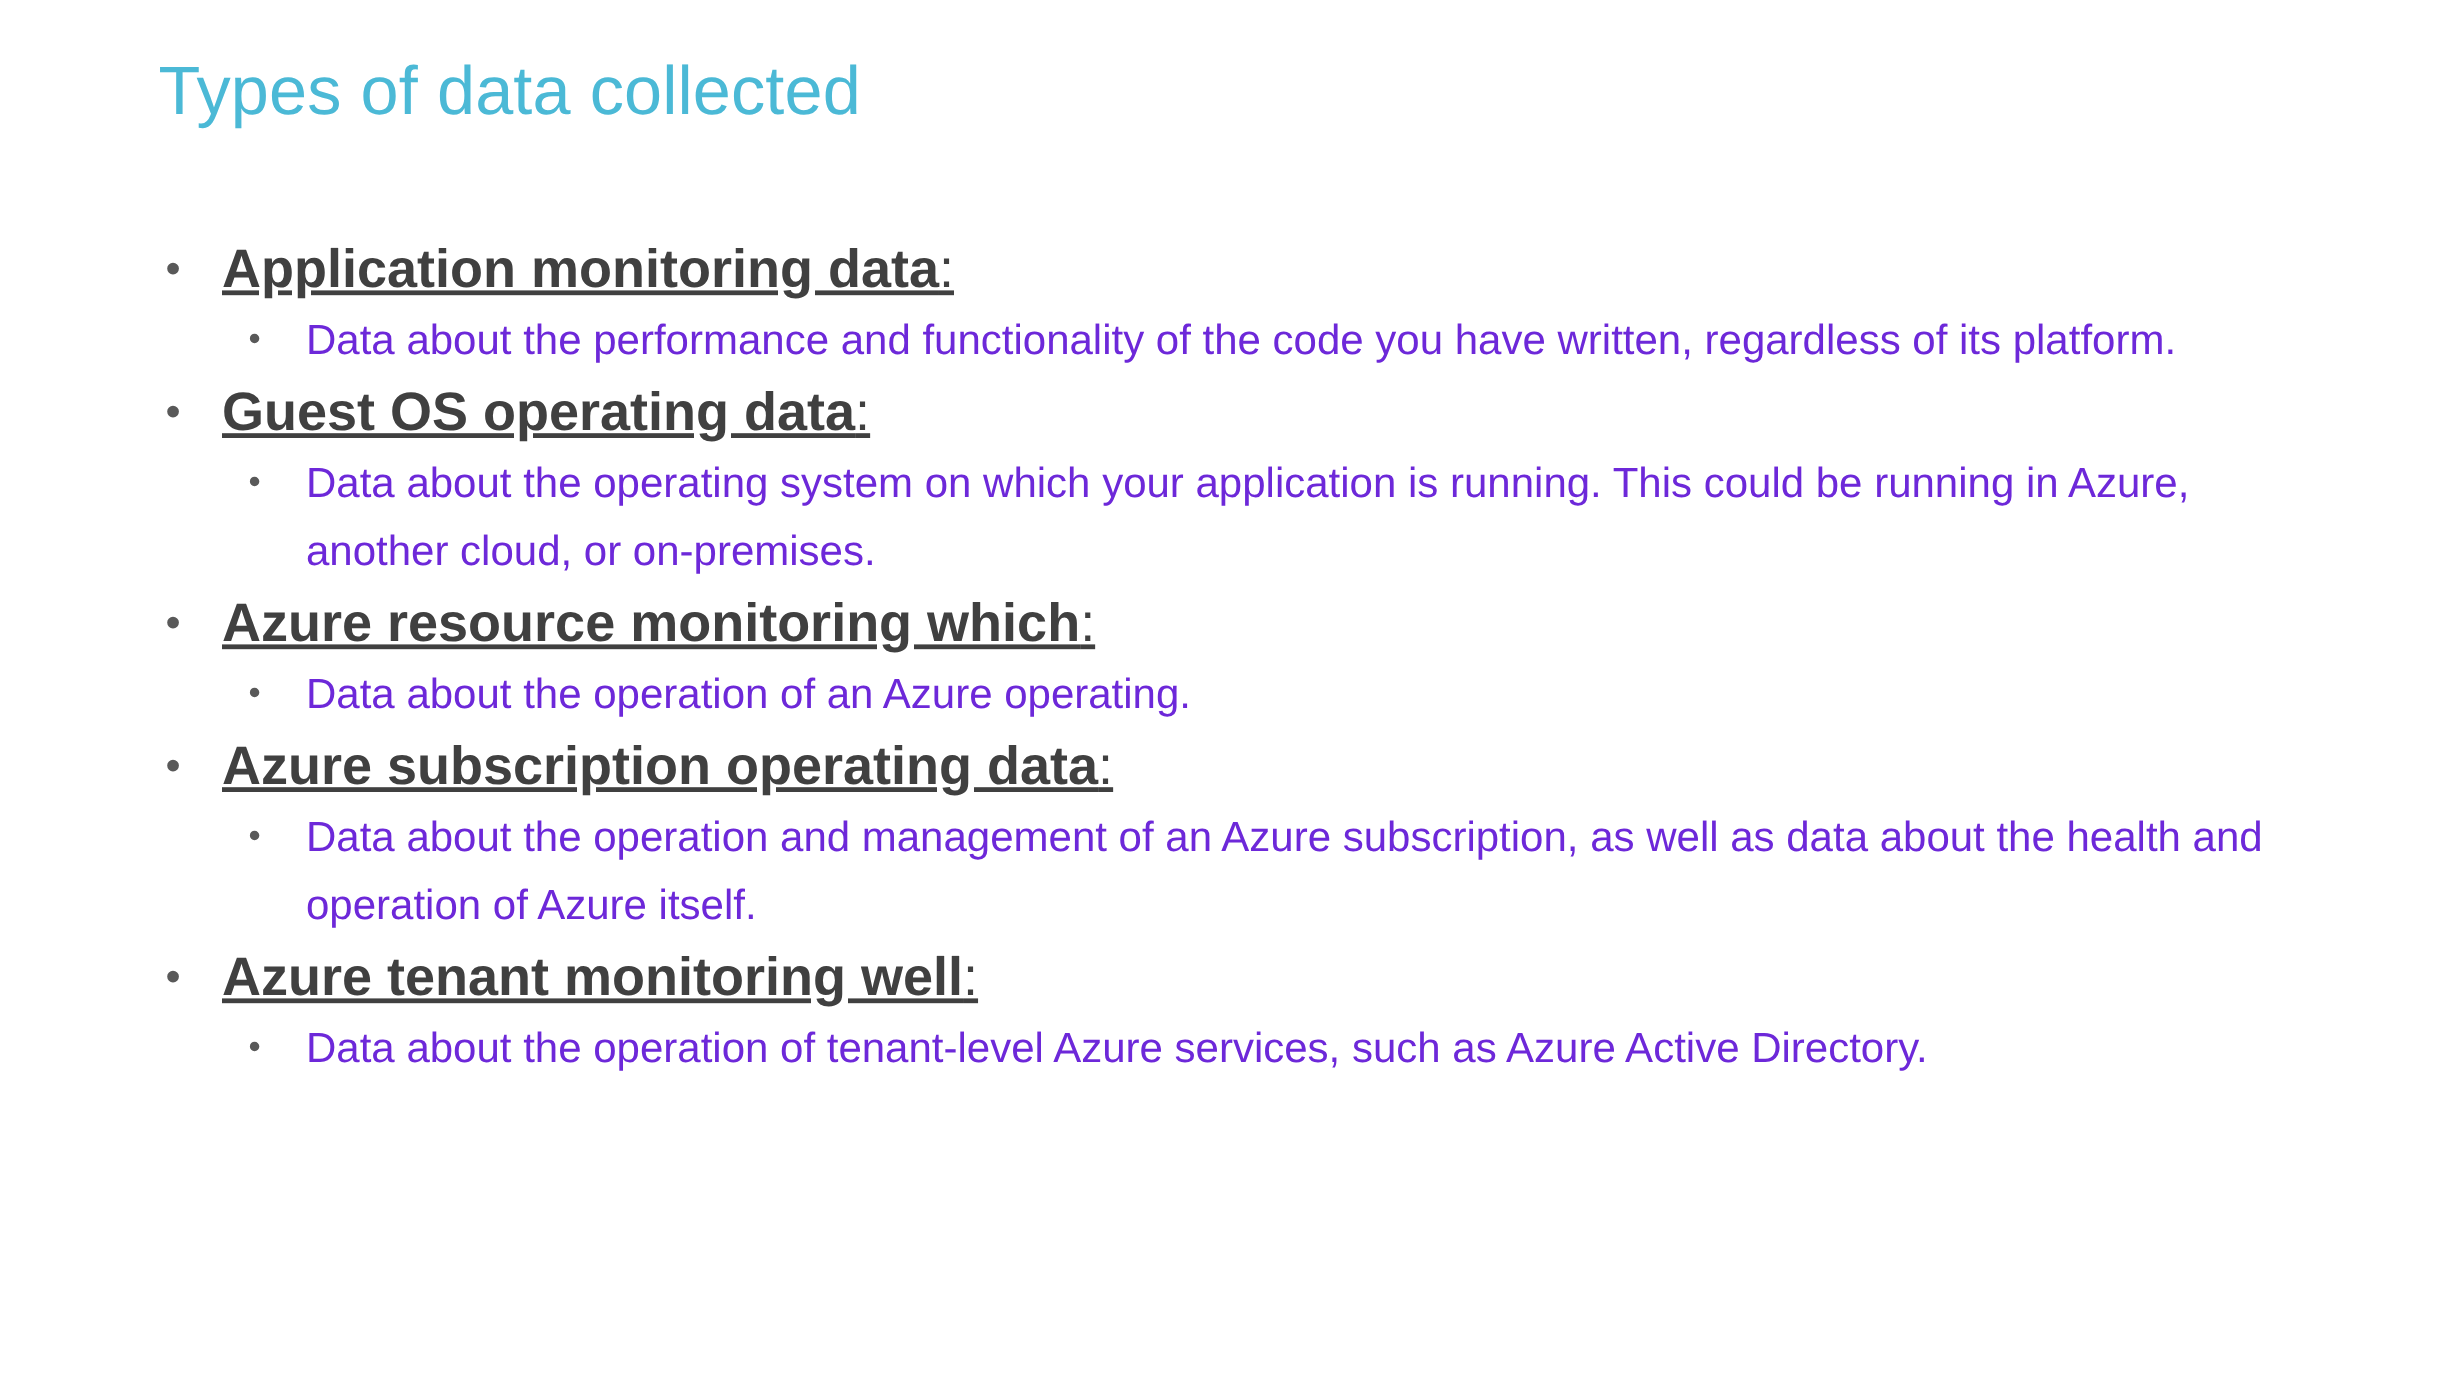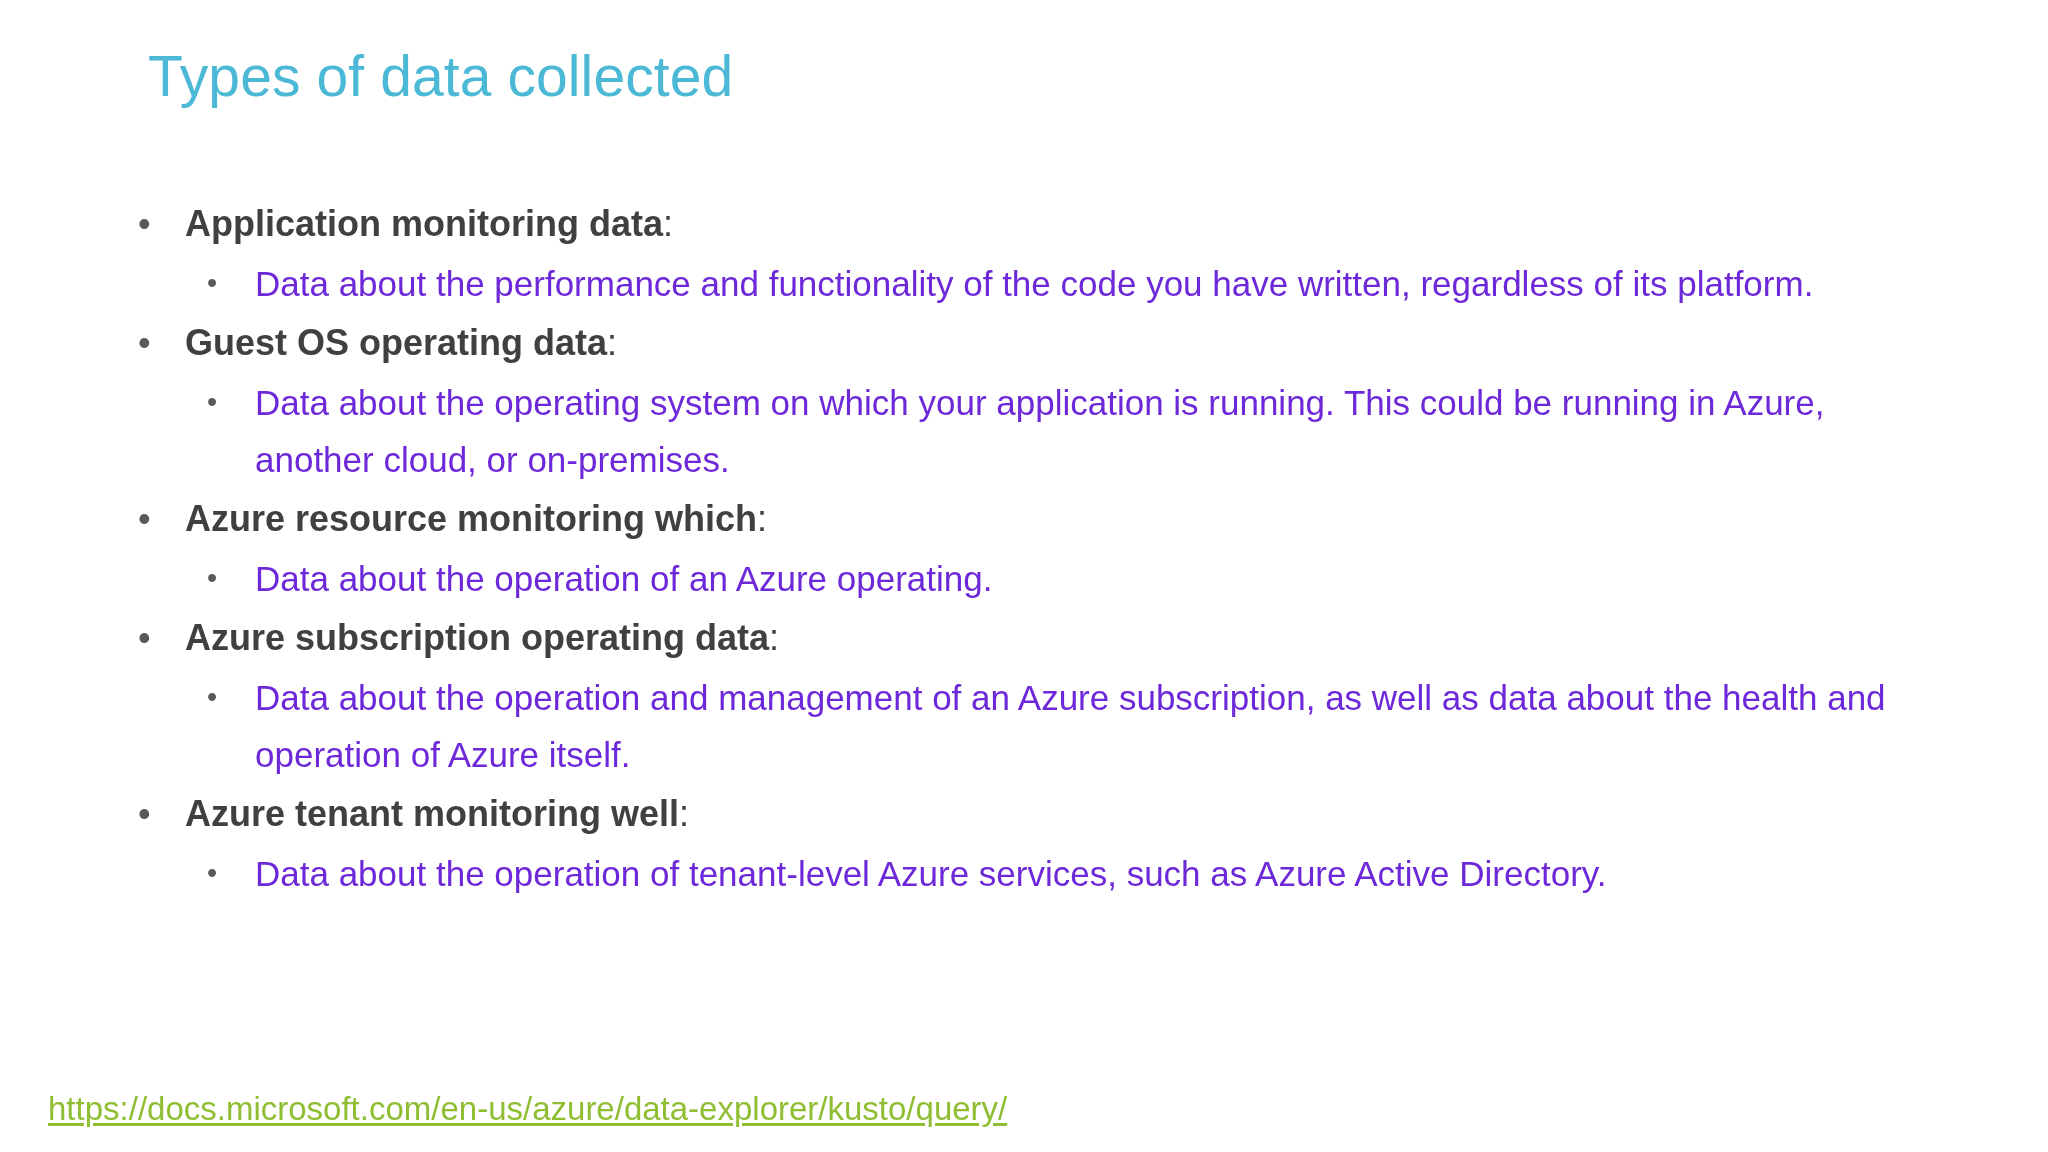--- a/index.html
+++ b/index.html
@@ -19,21 +19,21 @@
     position: relative;
     width: 2048px;
     height: 1152px;
     background: #ffffff;
     box-sizing: border-box;
   }
 
   
   .slide-title {
     position: absolute;
-    left: 148px;
+    left: 132px;
     top: 44px;
     font-size: 57px;
     line-height: 1.15;
     font-weight: 400;
     color: #4BB9D6;
     letter-spacing: 0.1px;
     white-space: nowrap;
   }
 
   
@@ -55,24 +55,25 @@
     width: 55px;
     font-size: 36px;
     line-height: 58px;
     color: #595959;
     text-align: left;
     padding-left: 8px;
     box-sizing: border-box;
   }
   .l1 .heading {
     flex: 1 1 auto;
-    font-size: 36px;
+    font-size: 45px;
     line-height: 58px;
     color: #404040;
     font-weight: 700;
+    text-decoration: underline;
   }
   .l1 .heading .colon {
     font-weight: 400;
     color: #404040;
   }
 
   
   .l2 {
     display: flex;
     align-items: flex-start;
@@ -160,15 +161,14 @@
       <span class="bullet">•</span>
       <span class="heading"><span>Azure tenant monitoring well</span><span class="colon">:</span></span>
     </div>
     <div class="l2">
       <span class="bullet">•</span>
       <span class="text">Data about the operation of tenant-level Azure services, such as Azure Active Directory.</span>
     </div>
 
   </div>
 
-  <a class="footer-link">https://docs.microsoft.com/en-us/azure/data-explorer/kusto/query/</a>
 
 </div>
 
 </body></html>

